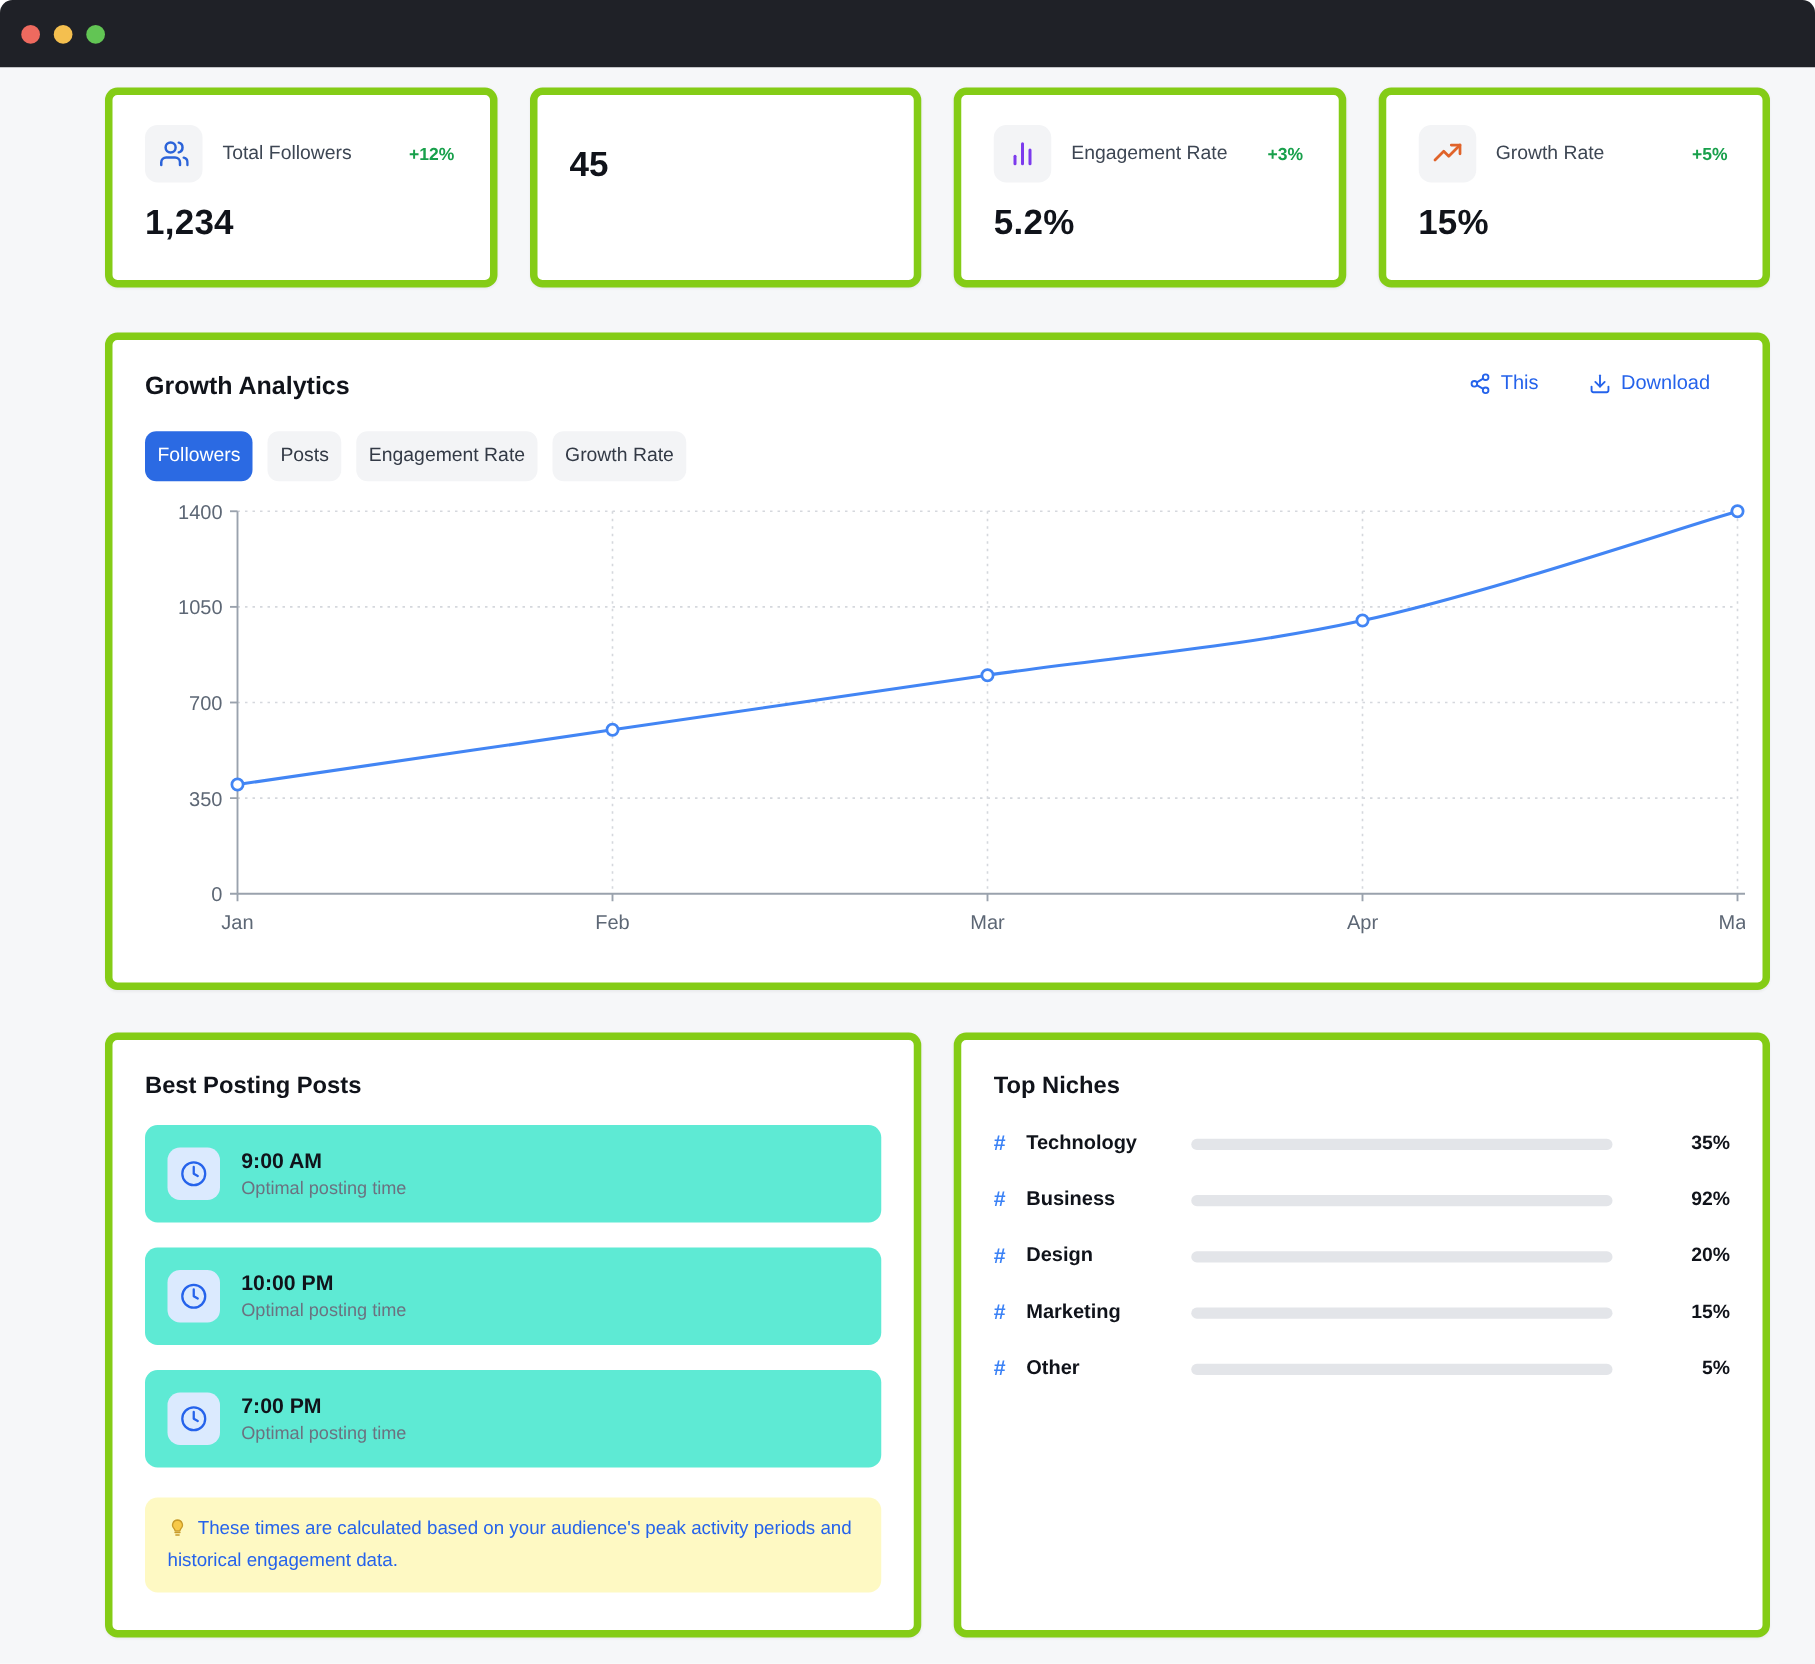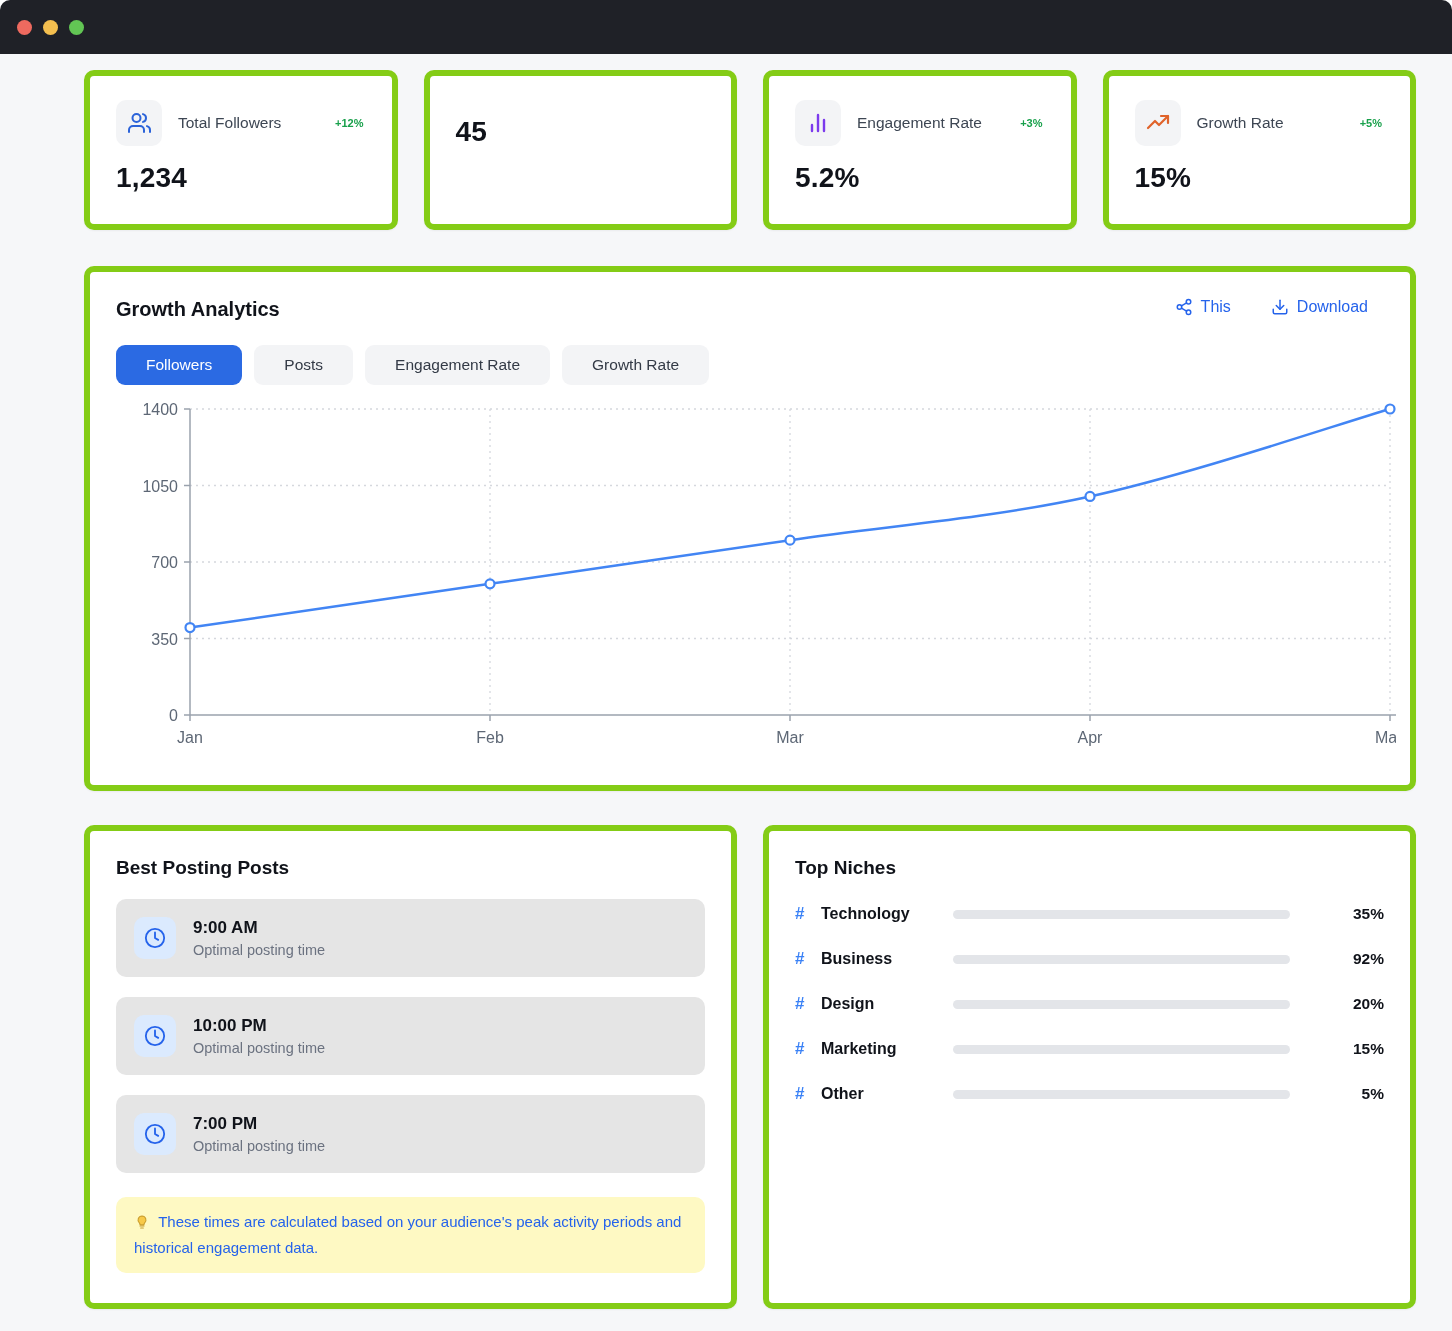--- a/index.html
+++ b/index.html
@@ -15,42 +15,42 @@
   .card { background:#fff; border:6px solid #84cc16; border-radius:10px;
           box-shadow:0 1px 2px rgba(16,24,40,.05); }
 
   
   .stats-row { display:flex; gap:26px; }
   .stat-card { flex:1; padding:24px 28px 30px 26px; }
   .stat-top { display:flex; align-items:center; gap:16px; }
   .stat-icon { width:46px; height:46px; border-radius:10px; background:#f3f4f6;
                display:flex; align-items:center; justify-content:center; flex:0 0 auto; }
   .stat-label { font-size:15.5px; color:#3d4653; font-weight:500; margin-right:auto; }
-  .stat-delta { font-size:11px; font-weight:600; color:#18a04b; }
+  .stat-delta { font-size:14px; font-weight:600; color:#18a04b; }
   .stat-value { margin-top:16px; font-size:28px; font-weight:700; letter-spacing:.2px; }
 
   
   .analytics-card { margin-top:36px; padding:26px 26px 30px 26px; }
   .analytics-header { display:flex; align-items:flex-start; justify-content:space-between; }
   .analytics-title { font-size:20px; font-weight:700; }
   .card-actions { display:flex; gap:40px; margin-right:16px; }
   .link-btn { display:flex; align-items:center; gap:8px; color:#2563eb; font-size:16px;
               background:none; border:none; font-family:inherit; cursor:pointer; }
   .tabs { display:flex; gap:12px; margin-top:24px; }
-  .tab { border:none; font-family:inherit; font-size:15.5px; padding:11px 30px;
+  .tab { border:none; font-family:inherit; font-size:15.5px; padding:11px 10px;
          border-radius:9px; background:#f3f4f6; color:#333a46; cursor:pointer; }
   .tab.active { background:#2b6ae3; color:#fff; font-weight:500; }
   .chart-area { margin-top:14px; }
 
   
   .bottom-row { display:flex; gap:26px; margin-top:34px; align-items:stretch; }
   .bottom-row .card { flex:1; padding:26px 26px 30px 26px; }
   .section-title { font-size:19px; font-weight:700; }
 
-  .time-item { background:#e5e5e5; border-radius:10px; padding:18px; display:flex;
+  .time-item { background:#5eead4; border-radius:10px; padding:18px; display:flex;
                align-items:center; gap:17px; margin-top:20px; }
   .time-item:first-of-type { margin-top:26px; }
   .clock-badge { width:42px; height:42px; border-radius:10px; background:#dbeafe;
                  display:flex; align-items:center; justify-content:center; flex:0 0 auto; }
   .time-label { font-size:17px; font-weight:700; }
   .time-sub { font-size:14.5px; color:#6b7280; margin-top:4px; }
   .note { margin-top:24px; background:#fef9c3; border-radius:10px; padding:14px 18px;
           color:#2563eb; font-size:15px; line-height:1.5; }
   .note .bulb { vertical-align:-3px; margin-right:4px; }
 

